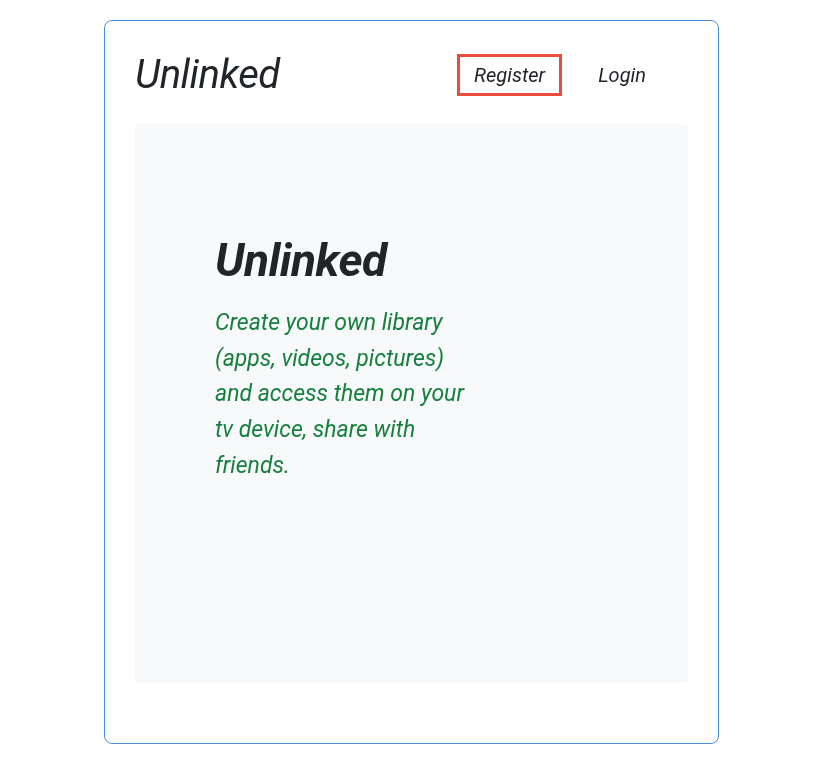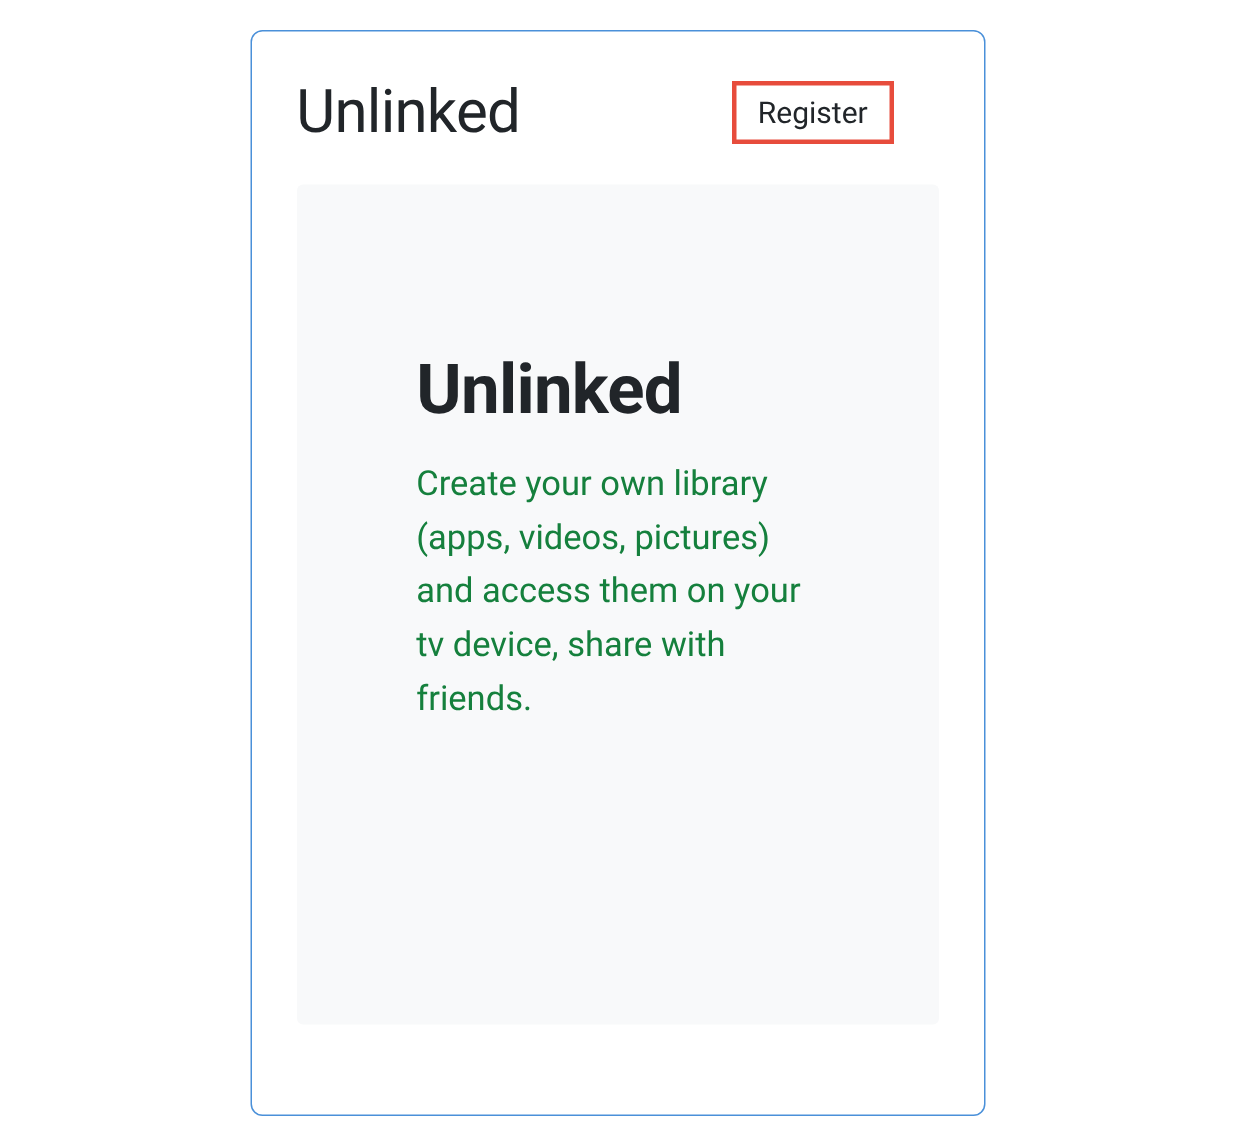--- a/index.html
+++ b/index.html
@@ -6,26 +6,27 @@
       margin: 0;
       padding: 0;
       box-sizing: border-box;
     }
     body {
       font-family: "Segoe UI", -apple-system, BlinkMacSystemFont, Roboto, Helvetica, Arial, sans-serif;
       background: #ffffff;
       padding: 20px;
     }
     .container {
-      width: 490px;
+      width: 615px;
       margin: 0 auto;
       border: 1px solid #4a90d9;
       border-radius: 8px;
       padding: 30px 30px 60px 30px;
       min-height: 720px;
+      font-style: italic;
     }
     .header {
       display: flex;
       align-items: center;
       justify-content: space-between;
       margin-bottom: 25px;
     }
     .brand {
       font-size: 40px;
       font-weight: 400;
@@ -71,19 +72,20 @@
     }
   </style>
 </head>
 <body>
 
 <div class="container">
   <div class="header">
     <div class="brand">Unlinked</div>
     <div class="nav-links">
       <a class="nav-link highlighted">Register</a>
+      <a class="nav-link">Login</a>
     </div>
   </div>
   <div class="hero">
     <h1 class="hero-title">Unlinked</h1>
     <p class="hero-description">Create your own library (apps, videos, pictures) and access them on your tv device, share with friends.</p>
   </div>
 </div>
 
 </body></html>

